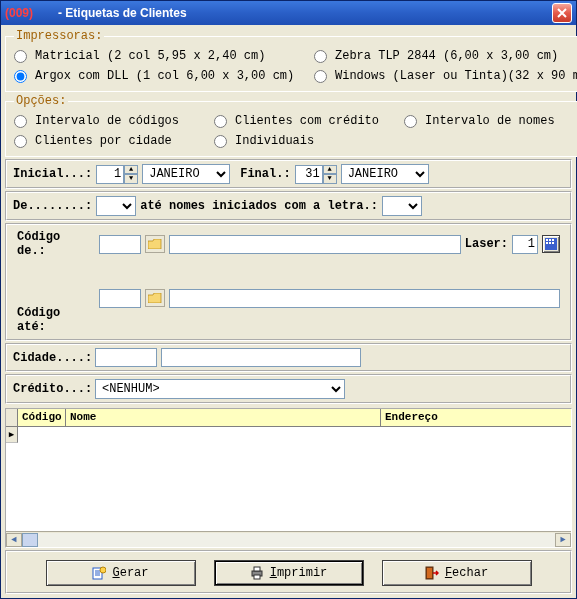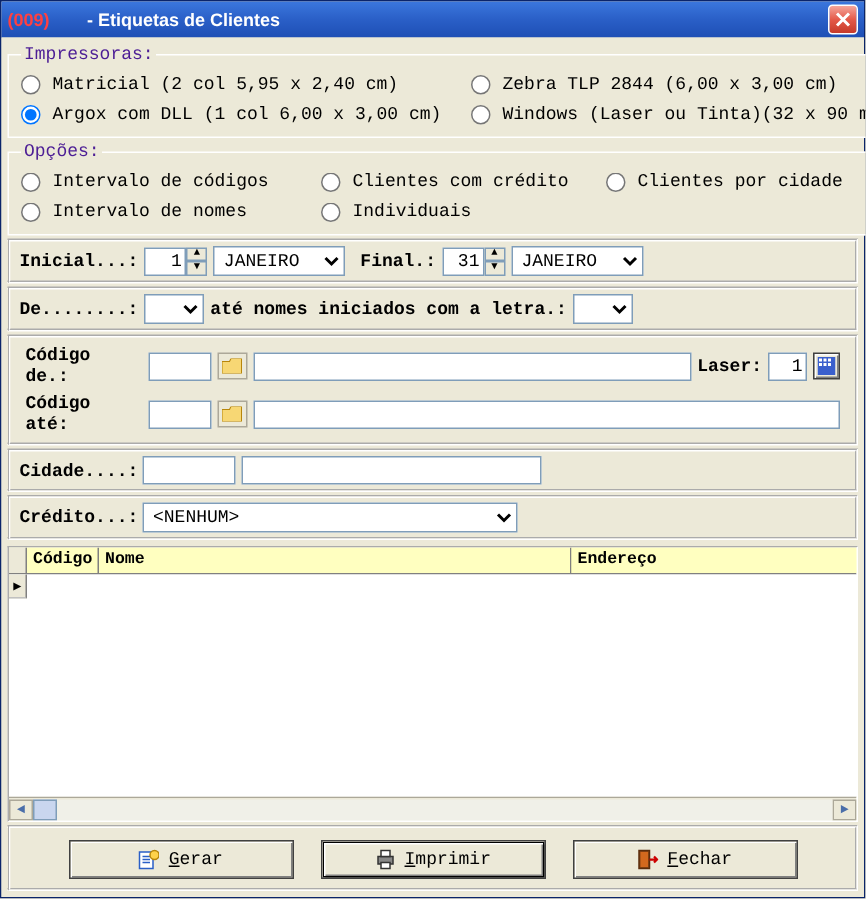--- a/index.html
+++ b/index.html
@@ -60,21 +60,21 @@
     background: #ECE9D8;
   }
   fieldset.groove {
     border: 1px groove #fff;
     box-shadow: none;
   }
   legend {
     padding: 0 2px;
     font-family: "Courier New", monospace;
     font-size: 12px;
-    color: #4c1d95;
+    color: #a16207;
   }
   .radio-row { display: flex; align-items: center; gap: 4px; margin: 2px 0; }
   .radio-row input[type=radio] { margin: 0 4px 0 0; }
   .radio-grid { display: grid; grid-template-columns: 200px 190px 170px; row-gap: 2px; }
   .radio-grid2 { display: grid; grid-template-columns: 300px 260px; row-gap: 2px; }
   label { font-family: "Courier New", monospace; font-size: 12px; white-space: nowrap; }
   .row {
     display: flex;
     align-items: center;
     gap: 4px;
@@ -228,25 +228,25 @@
         <label class="radio-row">
           <input type="radio" name="opt" style="">
           <span>Intervalo de códigos</span>
         </label>
         <label class="radio-row">
           <input type="radio" name="opt" style="">
           <span>Clientes com crédito</span>
         </label>
         <label class="radio-row">
           <input type="radio" name="opt" style="">
+          <span>Intervalo de nomes</span>
+        </label>
+        <label class="radio-row">
+          <input type="radio" name="opt" style="">
           <span>Clientes por cidade</span>
-        </label>
-        <label class="radio-row">
-          <input type="radio" name="opt" style="">
-          <span>Intervalo de nomes</span>
         </label>
         <label class="radio-row">
           <input type="radio" name="opt" style="">
           <span>Individuais</span>
         </label>
       </div>
     </fieldset>
 
     <div class="sunken-panel row">
       <span class="lbl">Inicial...:</span>
@@ -298,21 +298,21 @@
               <rect x="1" y="1" width="2" height="2" fill="#fff"></rect>
               <rect x="4" y="1" width="2" height="2" fill="#fff"></rect>
               <rect x="7" y="1" width="2" height="2" fill="#fff"></rect>
               <rect x="1" y="4" width="2" height="2" fill="#fff"></rect>
               <rect x="4" y="4" width="2" height="2" fill="#fff"></rect>
               <rect x="7" y="4" width="2" height="2" fill="#fff"></rect>
             </svg>
         </div>
       </div>
       <div class="row">
-        <span class="lbl" style="width:78px;">Código até:</span>
+        <span class="lbl" style="width:78px;margin-top:44px;">Código até:</span>
         <input type="text" style="width: 42px;" value="">
         <div class="folder-btn">
           <svg class="folder-icon" viewBox="0 0 14 10">
               <path d="M0 2 h5 l1 -2 h7 v10 h-13 z" fill="#F7D774" stroke="#B8860B" stroke-width="0.7"></path>
             </svg>
         </div>
         <input type="text" class="wide" style="">
       </div>
     </div>
 

